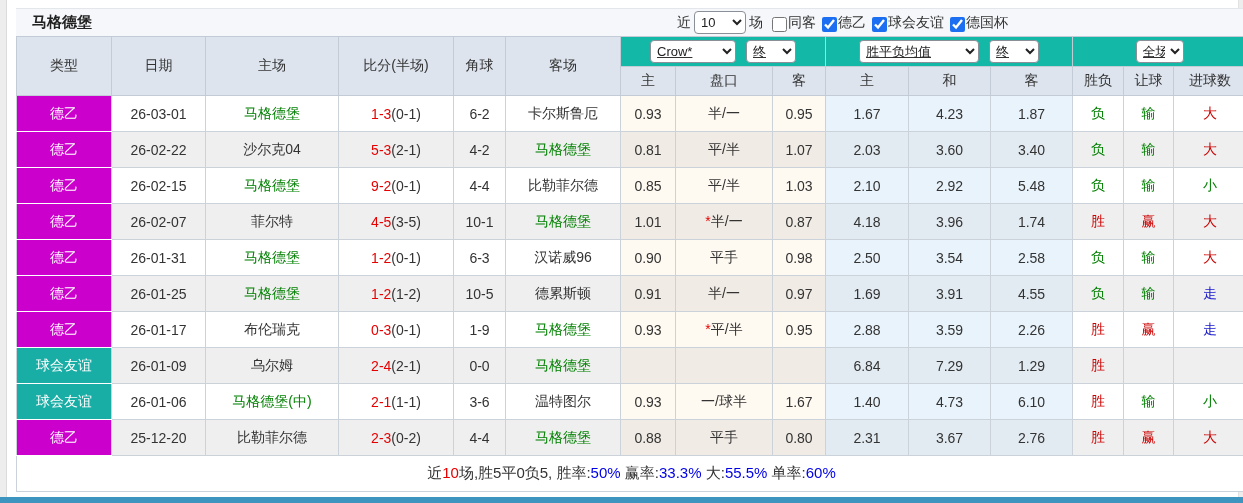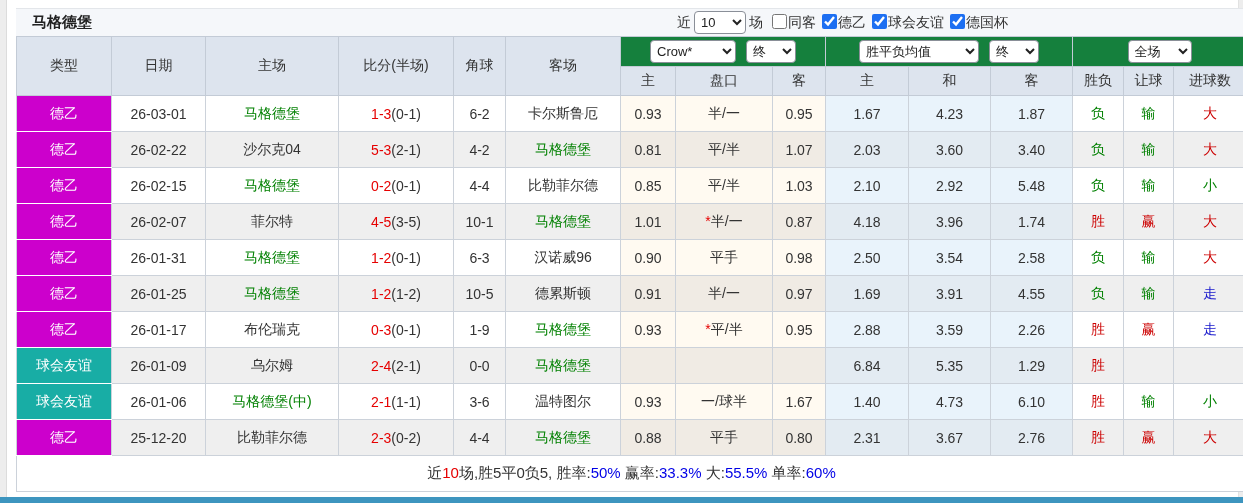--- a/index.html
+++ b/index.html
@@ -6,35 +6,35 @@
   body { margin:0; background:#ffffff; font-family:"Liberation Sans","DejaVu Sans",sans-serif; }
   .page { position:relative; width:1243px; height:503px; background:#ffffff; overflow:hidden; }
   .gutter-left { position:absolute; left:0; top:0; width:7px; height:497px; background:#ededed; border-right:1px solid #dcdcdc; }
   .gutter-right { position:absolute; right:0; top:0; width:5px; height:497px; background:#ededed; border-left:1px solid #e2e2e2; }
   .content { position:absolute; left:8px; top:8px; width:1230px;margin-left:8px; }
 
   .titlebar { height:28px; display:flex; align-items:center; background:#f5f7fa; border-top:1px solid #e3e6ea; }
   .team-title { font-weight:bold; font-size:15px; color:#222; padding-left:16px; }
   .title-controls { margin-left:auto; display:flex; align-items:center; font-size:14px; color:#333; padding-right:238px; }
   .title-controls .lbl { margin:0 3px; }
-  .title-controls label { display:flex; align-items:flex-start; margin-left:6px; cursor:pointer; }
+  .title-controls label { display:flex; align-items:flex-end; margin-left:6px; cursor:pointer; }
   input[type="checkbox"] { width:15px; height:15px; margin:0 1px 0 0; accent-color:#1d6ff2; }
   select { font-family:inherit; font-size:13px; height:23px; background:#fff; border:1px solid #8a8f98; border-radius:4px; color:#222; padding:0 2px; }
   .sel-recent { width:52px; }
   .sel-book { width:86px; }
   .sel-final { width:50px; }
   .sel-avg { width:120px; }
-  .sel-scope { width:64px; }
+  .sel-scope { width:48px; }
 
   table { border-collapse:collapse; table-layout:fixed; width:1230px; }
   th, td { border:1px solid #ccd2da; text-align:center; font-size:14px; color:#333; padding:0; white-space:nowrap; overflow:hidden; }
   thead th { background:#dde4ee; font-weight:normal; border-color:#c3cbd6; }
   thead tr.hrow-a th { height:30px; }
   thead tr.hrow-b th { height:29px; }
-  .sel-cell { background:#15803d; }
+  .sel-cell { background:#14b8a6;text-decoration:underline; }
   .sel-wrap { display:flex; justify-content:center; align-items:center; gap:10px; }
 
   tbody td { height:36px; }
   tbody tr:nth-child(odd) td { background:#ffffff; }
   tbody tr:nth-child(even) td { background:#efefef; }
   tbody tr:nth-child(odd) td.col-odds { background:#fffaf1; }
   tbody tr:nth-child(even) td.col-odds { background:#f0ebe4; }
   tbody tr:nth-child(odd) td.col-avg { background:#e9f3fb; }
   tbody tr:nth-child(even) td.col-avg { background:#e3ebf2; }
   td.type-cell { color:#ffffff; border-color:#ffffff #ccd2da; font-size:14px; }
@@ -177,21 +177,21 @@
     <td class="col-avg">3.40</td>
     <td class="c-green">负</td>
     <td class="c-green">输</td>
     <td class="c-red">大</td>
   </tr>
 
   <tr>
     <td class="type-cell" style="background: rgb(204, 0, 204);">德乙</td>
     <td>26-02-15</td>
     <td class="c-green">马格德堡</td>
-    <td><span class="score-main">0-2</span><span class="score-half">(0-1)</span></td>
+    <td><span class="score-main">9-2</span><span class="score-half">(0-1)</span></td>
     <td>4-4</td>
     <td>比勒菲尔德</td>
     <td class="col-odds">0.85</td>
     <td class="col-odds"><span class="star"></span><span>平/半</span></td>
     <td class="col-odds">1.03</td>
     <td class="col-avg">2.10</td>
     <td class="col-avg">2.92</td>
     <td class="col-avg">5.48</td>
     <td class="c-green">负</td>
     <td class="c-green">输</td>
@@ -274,21 +274,21 @@
     <td class="type-cell" style="background: rgb(24, 173, 165);">球会友谊</td>
     <td>26-01-09</td>
     <td>乌尔姆</td>
     <td><span class="score-main">2-4</span><span class="score-half">(2-1)</span></td>
     <td>0-0</td>
     <td class="c-green">马格德堡</td>
     <td class="col-odds"></td>
     <td class="col-odds"><span class="star"></span><span></span></td>
     <td class="col-odds"></td>
     <td class="col-avg">6.84</td>
-    <td class="col-avg">5.35</td>
+    <td class="col-avg">7.29</td>
     <td class="col-avg">1.29</td>
     <td class="c-red">胜</td>
     <td class="c-black"></td>
     <td class="c-black"></td>
   </tr>
 
   <tr>
     <td class="type-cell" style="background: rgb(24, 173, 165);">球会友谊</td>
     <td>26-01-06</td>
     <td class="c-green">马格德堡(中)</td>

